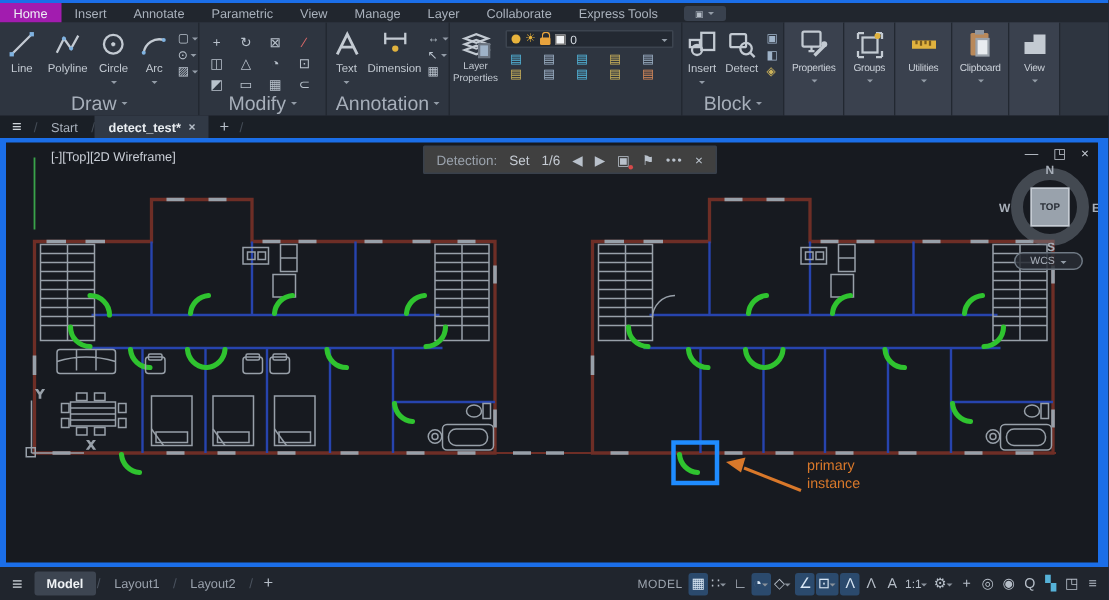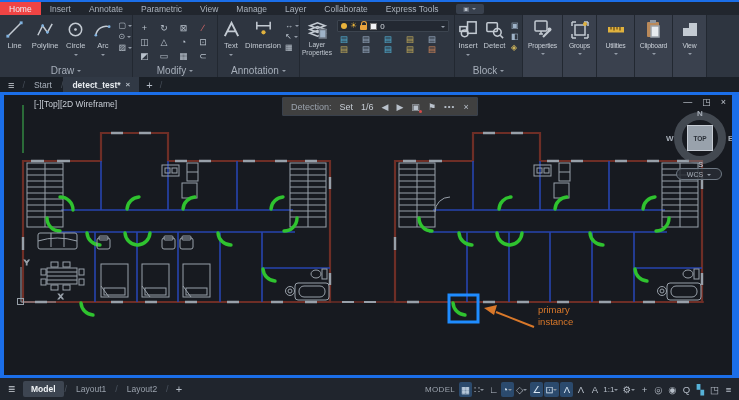--- a/index.html
+++ b/index.html
@@ -6,27 +6,27 @@
     --accent:#1b6ee8; --hl:#1f8cff; --green:#2fc32f; --wall:#6e2e26;
     --blue:#2744ae; --orange:#d9782a; --gray:#98a0a9;
   }
   *{margin:0;padding:0;box-sizing:border-box;font-family:"Liberation Sans",sans-serif;}
   html,body{width:739px;height:400px;overflow:hidden;background:#262c36;}
   #app{position:relative;width:739px;height:400px;background:#2e3540;}
 
   
   .menubar{position:absolute;left:0;top:0;width:739px;height:15px;background:#21262e;border-top:2px solid var(--accent);display:flex;align-items:center;}
   .mtab{padding:0 9px;height:13px;display:flex;align-items:center;font-size:8.5px;color:#aab2bd;cursor:default;}
-  .mtab.on{background:#ef4444;color:#eef1f5;}
+  .mtab.on{background:#a21caf;color:#eef1f5;}
   .mini-btn{margin-left:8px;width:28px;height:10px;background:#39414e;border-radius:2px;display:flex;align-items:center;justify-content:center;gap:3px;color:#b6bec8;font-size:6px;}
 
   
   .ribbon{position:absolute;left:0;top:15px;width:739px;height:62px;background:#2e3540;display:flex;}
   .panel{position:relative;height:62px;border-right:1px solid #222831;padding-top:2px;}
-  .plabel{position:absolute;bottom:1px;left:0;width:100%;display:flex;align-items:center;justify-content:center;gap:3px;font-size:10px;color:#a7afba;}
+  .plabel{position:absolute;bottom:1px;left:0;width:100%;display:flex;align-items:center;justify-content:center;gap:3px;font-size:13px;color:#a7afba;}
   .car{width:0;height:0;border:2.6px solid transparent;border-top-color:#939ca7;margin-top:3px;}
   .bigbtn{display:flex;flex-direction:column;align-items:center;justify-content:flex-start;width:30px;padding-top:2px;color:#c3cad2;font-size:7.6px;gap:1px;}
   .bigbtn svg{width:21px;height:21px;stroke:#c3cad2;fill:none;stroke-width:1.6;}
   .brow{display:flex;}
   .smallcol{display:flex;flex-direction:column;justify-content:flex-start;gap:2px;padding-top:4px;}
   .sitem{display:flex;align-items:center;gap:2px;color:#b9c2cc;font-size:8px;padding-left:3px;}
   .mgrid{display:grid;grid-template-columns:repeat(4,1fr);gap:1px 2px;padding:4px 4px 0 4px;}
   .mgrid .gi{width:15px;height:13px;display:flex;align-items:center;justify-content:center;font-size:9px;color:#b9c2cc;}
   .lay-combo{display:flex;align-items:center;gap:3px;height:12px;background:#232932;border:1px solid #3c444f;border-radius:1px;margin:3px 3px 0 3px;padding:0 3px;font-size:8px;color:#d6dbe1;}
   .dotbulb{width:6px;height:6px;border-radius:50%;background:#e8b33c;}

